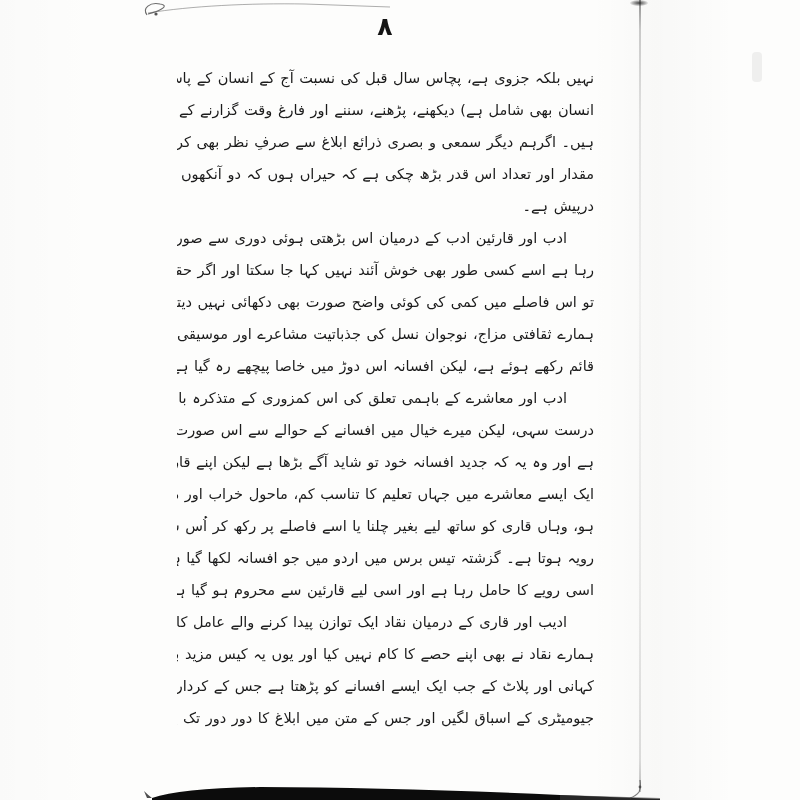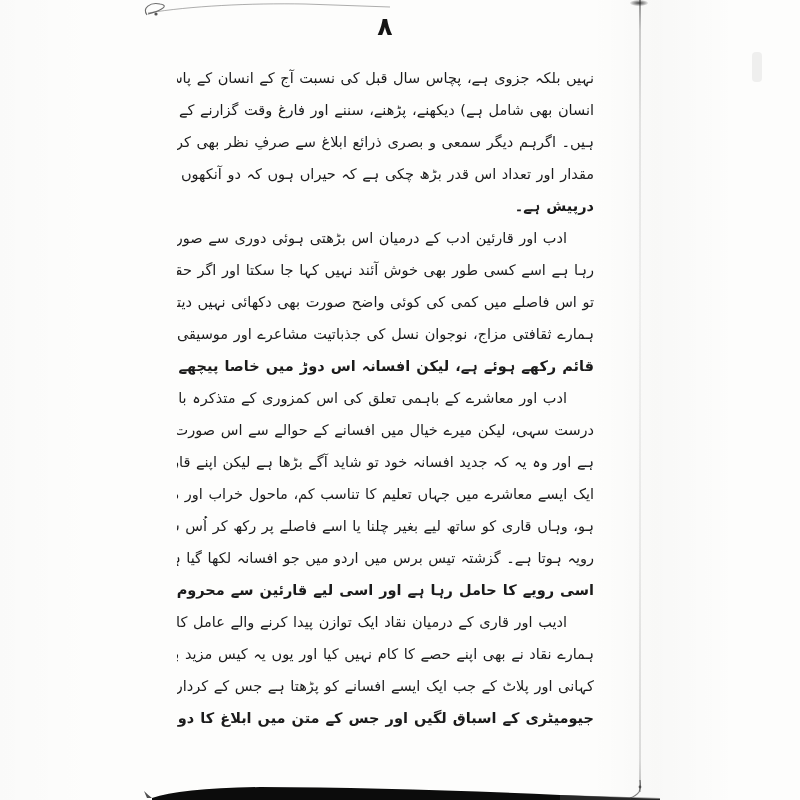--- a/index.html
+++ b/index.html
@@ -48,21 +48,20 @@
     overflow: hidden;
     text-align: justify;
     text-align-last: justify;
     word-spacing: 1px;
     white-space: nowrap;
   }
   .text-column .line.indent { padding-right: 27px; }
   .text-column .line.end {
     text-align-last: right;
     white-space: nowrap;
-    font-weight: bold;
   }
   
   .fold-line {
     position: absolute;
     left: 639px; top: 0;
     width: 2px; height: 792px;
     background: linear-gradient(180deg,
       rgba(60,60,60,0.55) 0px, rgba(90,90,90,0.30) 30px,
       rgba(120,120,120,0.18) 120px, rgba(140,140,140,0.10) 300px,
       rgba(130,130,130,0.14) 560px, rgba(110,110,110,0.22) 760px,

